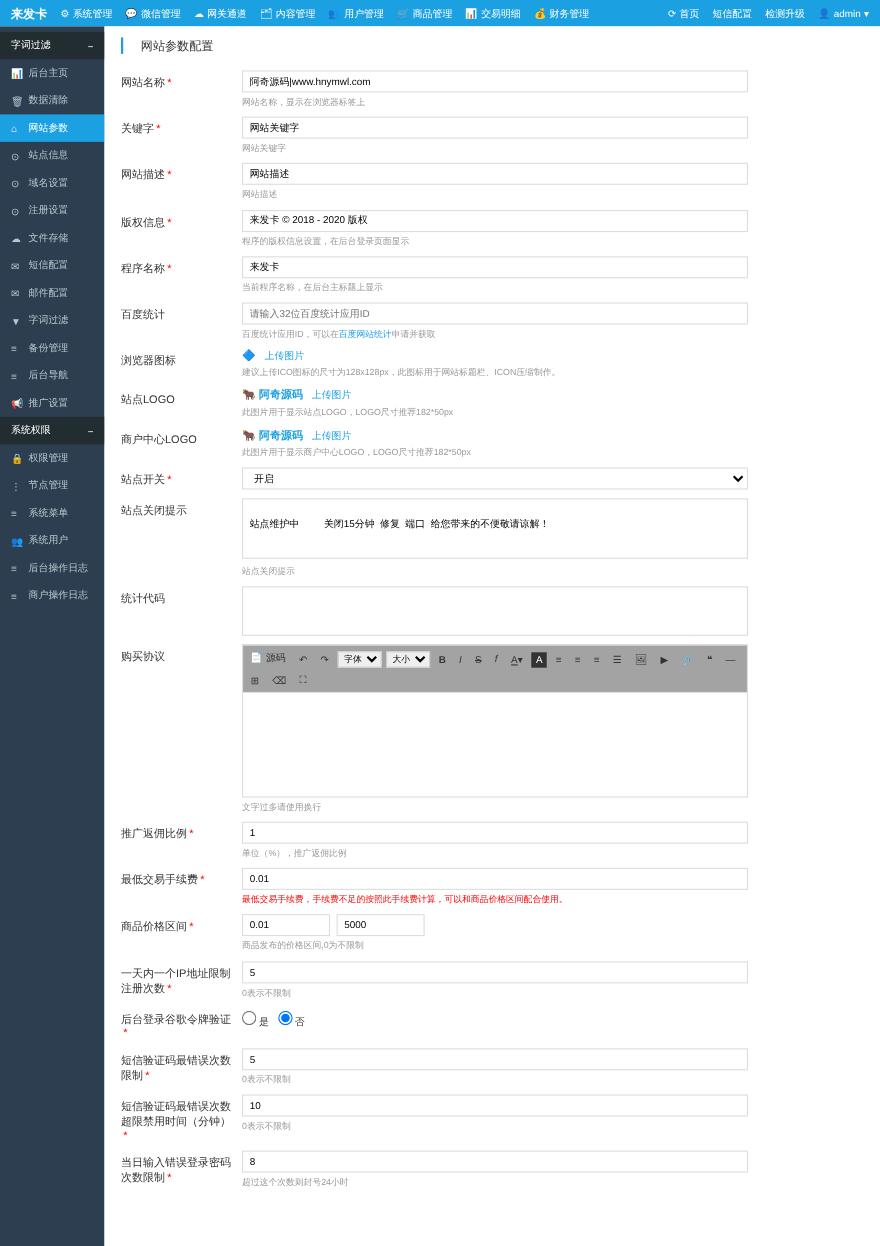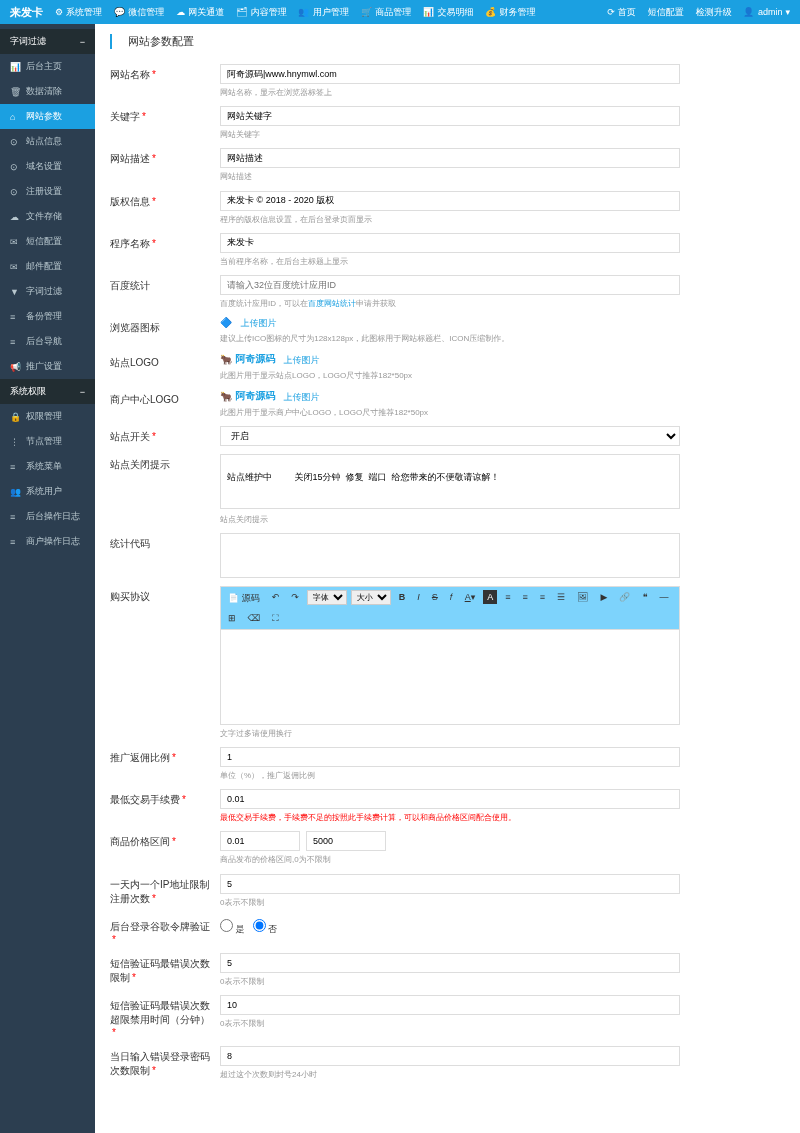--- a/index.html
+++ b/index.html
@@ -23,21 +23,21 @@
 .form-field{flex:1;max-width:460px}
 .form-input{width:100%;padding:4px 6px;border:1px solid #ddd;font-size:9px;height:20px}
 .form-select{width:100%;padding:2px 6px;border:1px solid #ddd;font-size:9px;height:20px;background:#fff}
 .form-textarea{width:100%;padding:16px 6px;border:1px solid #ddd;font-size:9px;height:55px;resize:none}
 .help-text{font-size:8px;color:#999;margin-top:3px;line-height:1.4}
 .help-text.red{color:#f00}
 .link{color:#1ba0e1}
 .logo-img{display:inline-flex;align-items:center;gap:3px;color:#1ba0e1;font-size:10px;font-weight:bold}
 .upload-link{color:#1ba0e1;font-size:9px;margin-left:8px}
 .radio-group{display:flex;gap:8px;align-items:center;font-size:9px;padding-top:3px}
-.editor-toolbar{background:#7dd3fc;border:1px solid #ddd;padding:3px;display:flex;align-items:flex-start;gap:4px;font-size:9px;flex-wrap:wrap}
+.editor-toolbar{background:#a3a3a3;border:1px solid #ddd;padding:3px;display:flex;align-items:flex-end;gap:4px;font-size:9px;flex-wrap:wrap}
 .editor-toolbar .tb{padding:1px 3px;cursor:pointer;border:1px solid transparent}
 .editor-toolbar select{font-size:8px;border:1px solid #ccc;padding:1px}
 .editor-body{border:1px solid #ddd;border-top:none;height:95px;background:#fff}
 .stat-box{border:1px solid #ddd;height:45px;background:#fff}
 .input-pair{display:flex;gap:6px}
 .input-pair .form-input{width:80px}
 </style>
 </head>
 <body>
 

